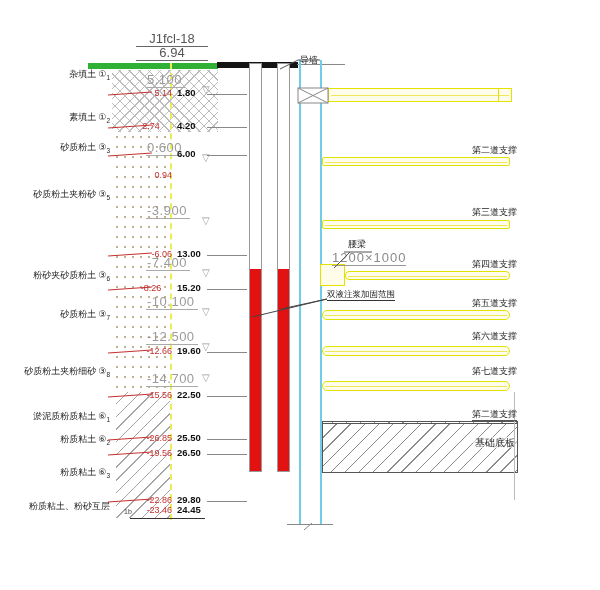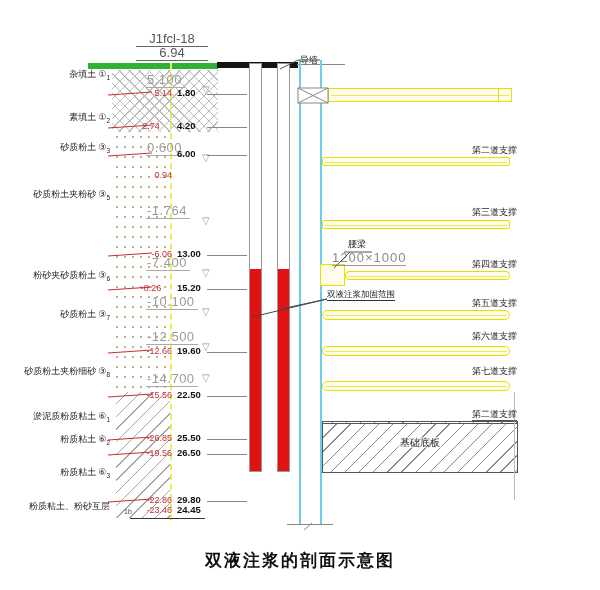--- a/index.html
+++ b/index.html
@@ -24,21 +24,21 @@
   .pipe .fill{position:absolute;left:0;right:0;background:#e31212;}
   .hatch-cross{position:absolute;opacity:.65;background:
      repeating-linear-gradient(45deg,transparent 0 6px,#9a9a9a 6px 7px),
      repeating-linear-gradient(135deg,transparent 0 6px,#9a9a9a 6px 7px);}
   .hatch-dots{position:absolute;background-image:radial-gradient(#b9a985 .8px,transparent 1px);
      background-size:8px 10px;opacity:.9;}
   .hatch-clay{position:absolute;opacity:.8;background:
      repeating-linear-gradient(135deg,transparent 0 8px,#8f8f8f 8px 9px);}
   .slab{position:absolute;border:1px solid #555;border-top:3px double #555;box-sizing:border-box;background:
      repeating-linear-gradient(135deg,transparent 0 9px,#8a8a8a 9px 10px);}
-  .slab .lbl{position:absolute;left:0;right:0;top:12px;text-align:center;font-size:10px;color:#222;}
+  .slab .lbl{position:absolute;left:0;right:0;top:12px;text-align:right;font-size:10px;color:#222;}
   .slab .lbl span{background:rgba(255,255,255,.55);padding:0 2px;}
   .title{font-size:17px;font-weight:bold;color:#111;letter-spacing:2px;text-align:center;
          font-family:"Liberation Serif",serif;}
   .bh{font-size:13px;color:#555;text-align:center;border-bottom:1px solid #666;}
   svg.overlay{position:absolute;left:0;top:0;pointer-events:none;}
 </style>
 </head>
 <body>
 
 <div class="canvas">
@@ -106,21 +106,21 @@
 
   <div class="t sup" style="left:300px;top:56px;">导墙</div>
 
   <div class="t sup" style="left:348px;top:240px;">腰梁</div>
   <div class="t" style="left:332px;top:251px;font-size:13px;color:#8a8a8a;letter-spacing:1px;border-bottom:1px solid #999;">1200×1000</div>
 
   <div class="t" style="left:327px;top:290px;font-size:8.5px;color:#222;border-bottom:1px solid #333;padding-bottom:1px;">双液注浆加固范围</div>
 
   <div class="t gel" style="left:146px;top:73px;">5.100</div>
   <div class="t gel" style="left:146px;top:141px;">0.600</div>
-  <div class="t gel" style="left:146px;top:204px;">-1.764</div>
+  <div class="t gel" style="left:146px;top:204px;">-3.900</div>
   <div class="t gel" style="left:146px;top:256px;">-7.400</div>
   <div class="t gel" style="left:146px;top:295px;">-10.100</div>
   <div class="t gel" style="left:146px;top:330px;">-12.500</div>
   <div class="t gel" style="left:146px;top:372px;">-14.700</div>
   <span class="t tri" style="left:202px;top:84px;">▽</span>
   <span class="t tri" style="left:202px;top:152px;">▽</span>
   <span class="t tri" style="left:202px;top:215px;">▽</span>
   <span class="t tri" style="left:202px;top:267px;">▽</span>
   <span class="t tri" style="left:202px;top:306px;">▽</span>
   <span class="t tri" style="left:202px;top:341px;">▽</span>
@@ -189,14 +189,13 @@
     <line x1="298" y1="88" x2="328" y2="103" stroke="#888" stroke-width="1"></line>
     <line x1="328" y1="88" x2="298" y2="103" stroke="#888" stroke-width="1"></line>
     <polyline points="280,69 298,60 320,60" fill="none" stroke="#555" stroke-width="1"></polyline>
     <line x1="334" y1="268" x2="350" y2="252" stroke="#555" stroke-width="1"></line>
     <line x1="344" y1="252" x2="372" y2="252" stroke="#555" stroke-width="1"></line>
     <line x1="327" y1="299" x2="252" y2="317" stroke="#444" stroke-width="1"></line>
     <line x1="327" y1="299" x2="281" y2="309" stroke="#444" stroke-width="1"></line>
     <line x1="304" y1="530" x2="312" y2="523" stroke="#888" stroke-width="1"></line>
   </svg>
 
-  <div class="t title" style="left:150px;top:552px;width:300px;">双液注浆的剖面示意图</div>
 </div>
 
 </body></html>

